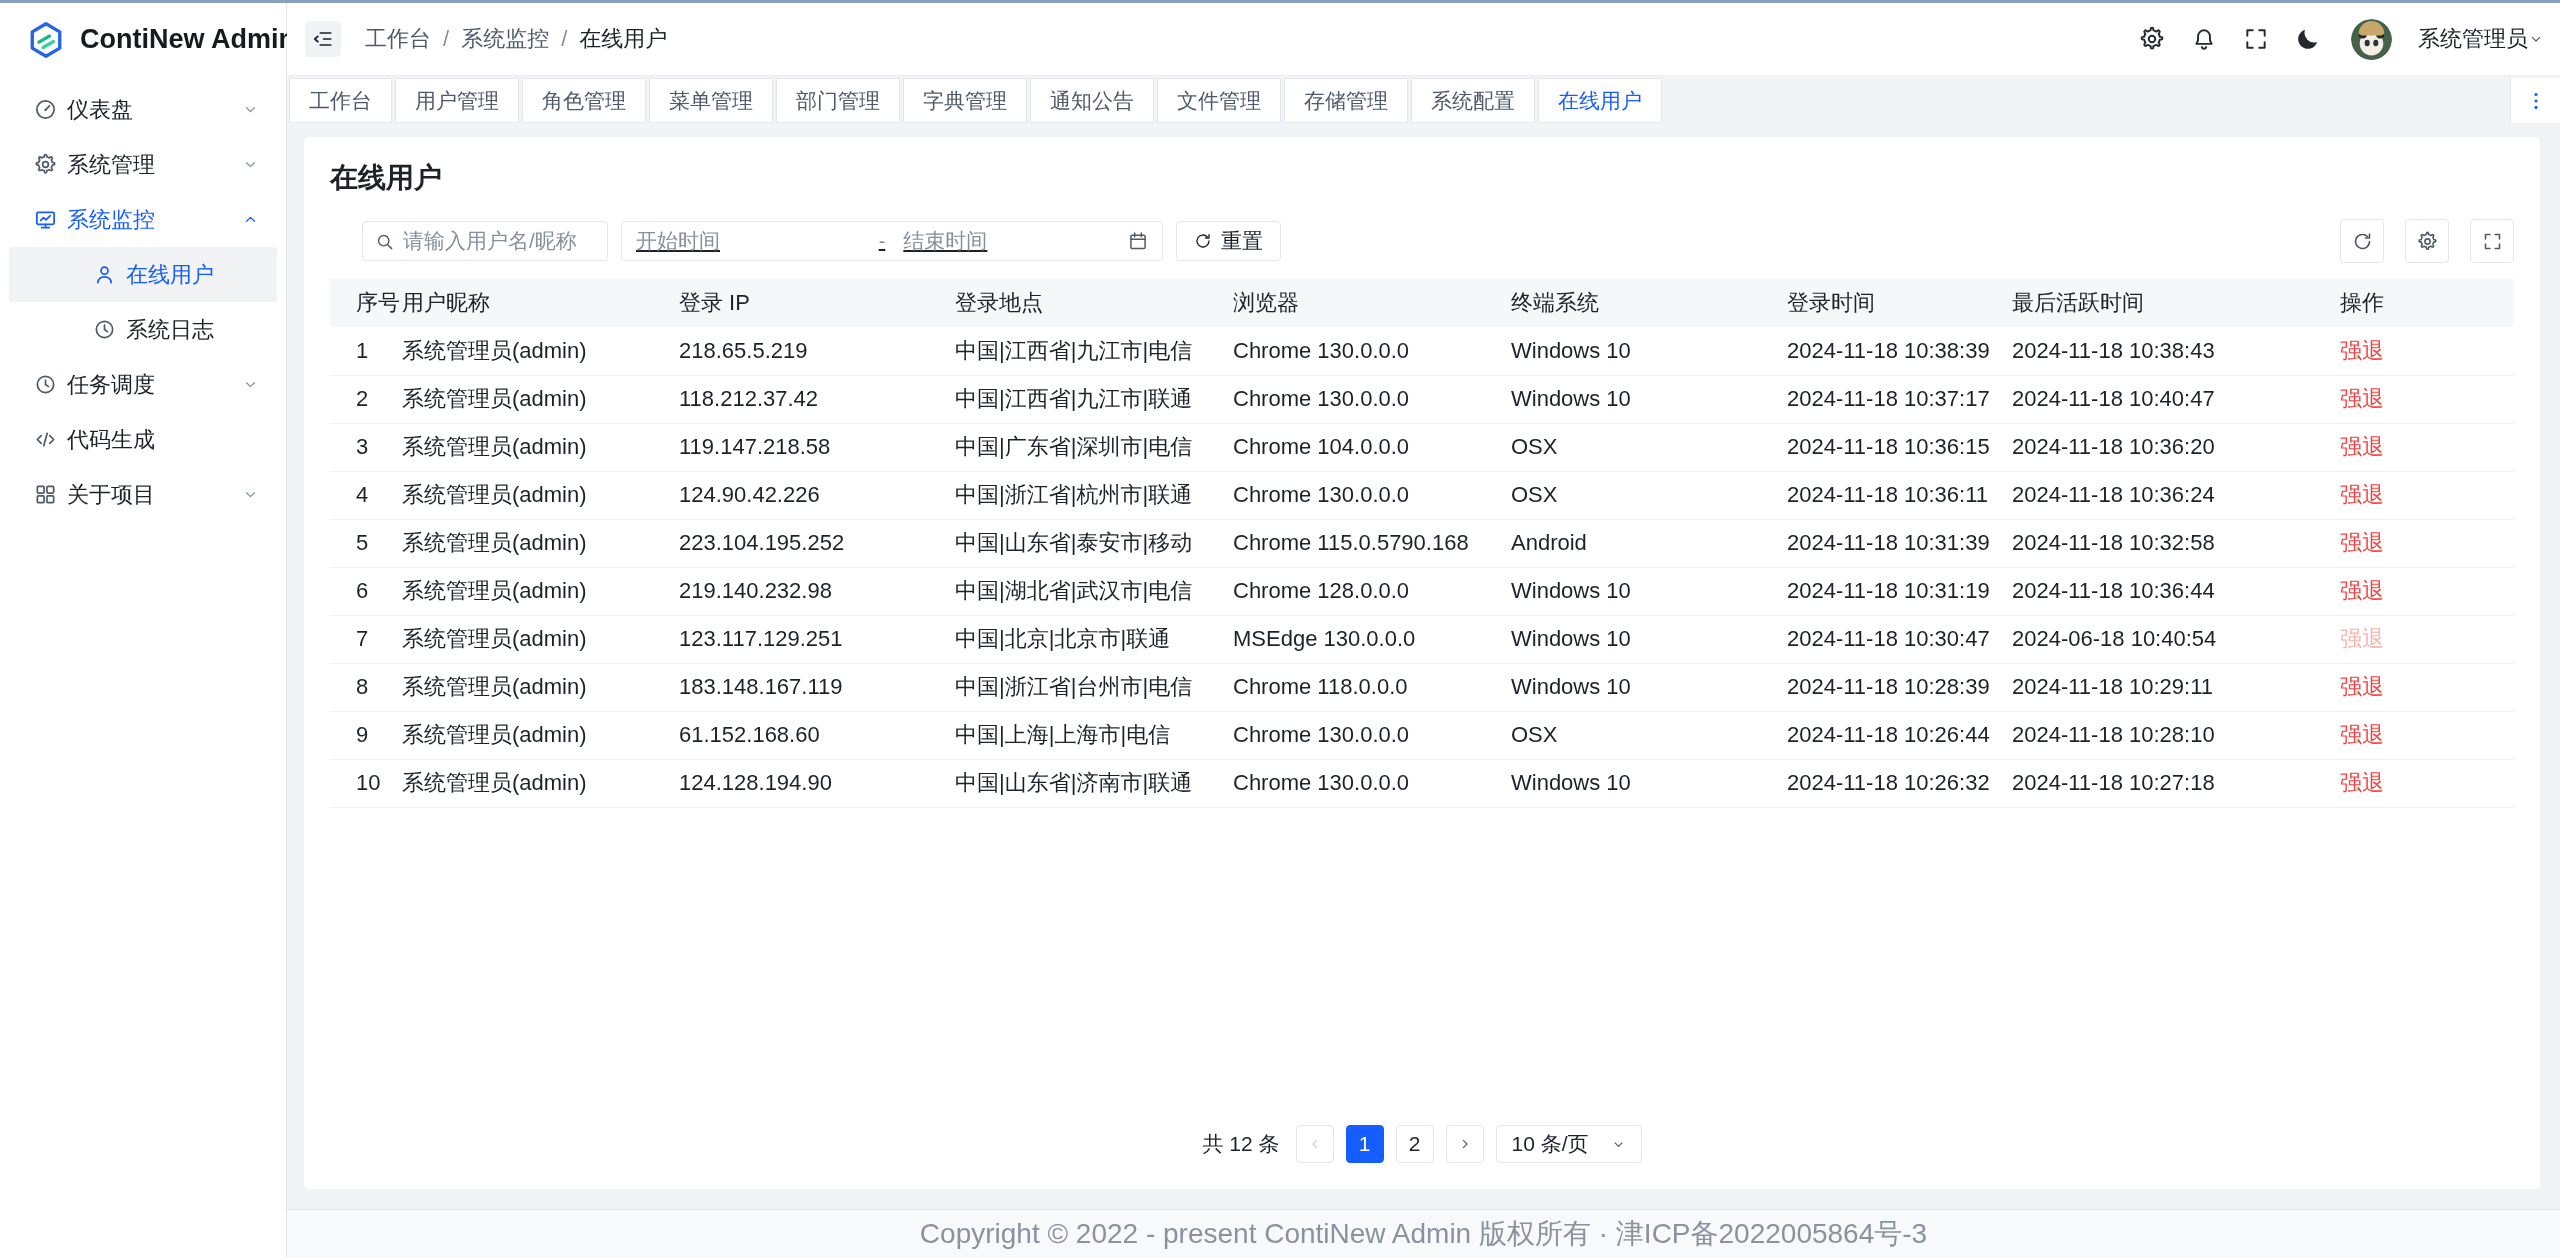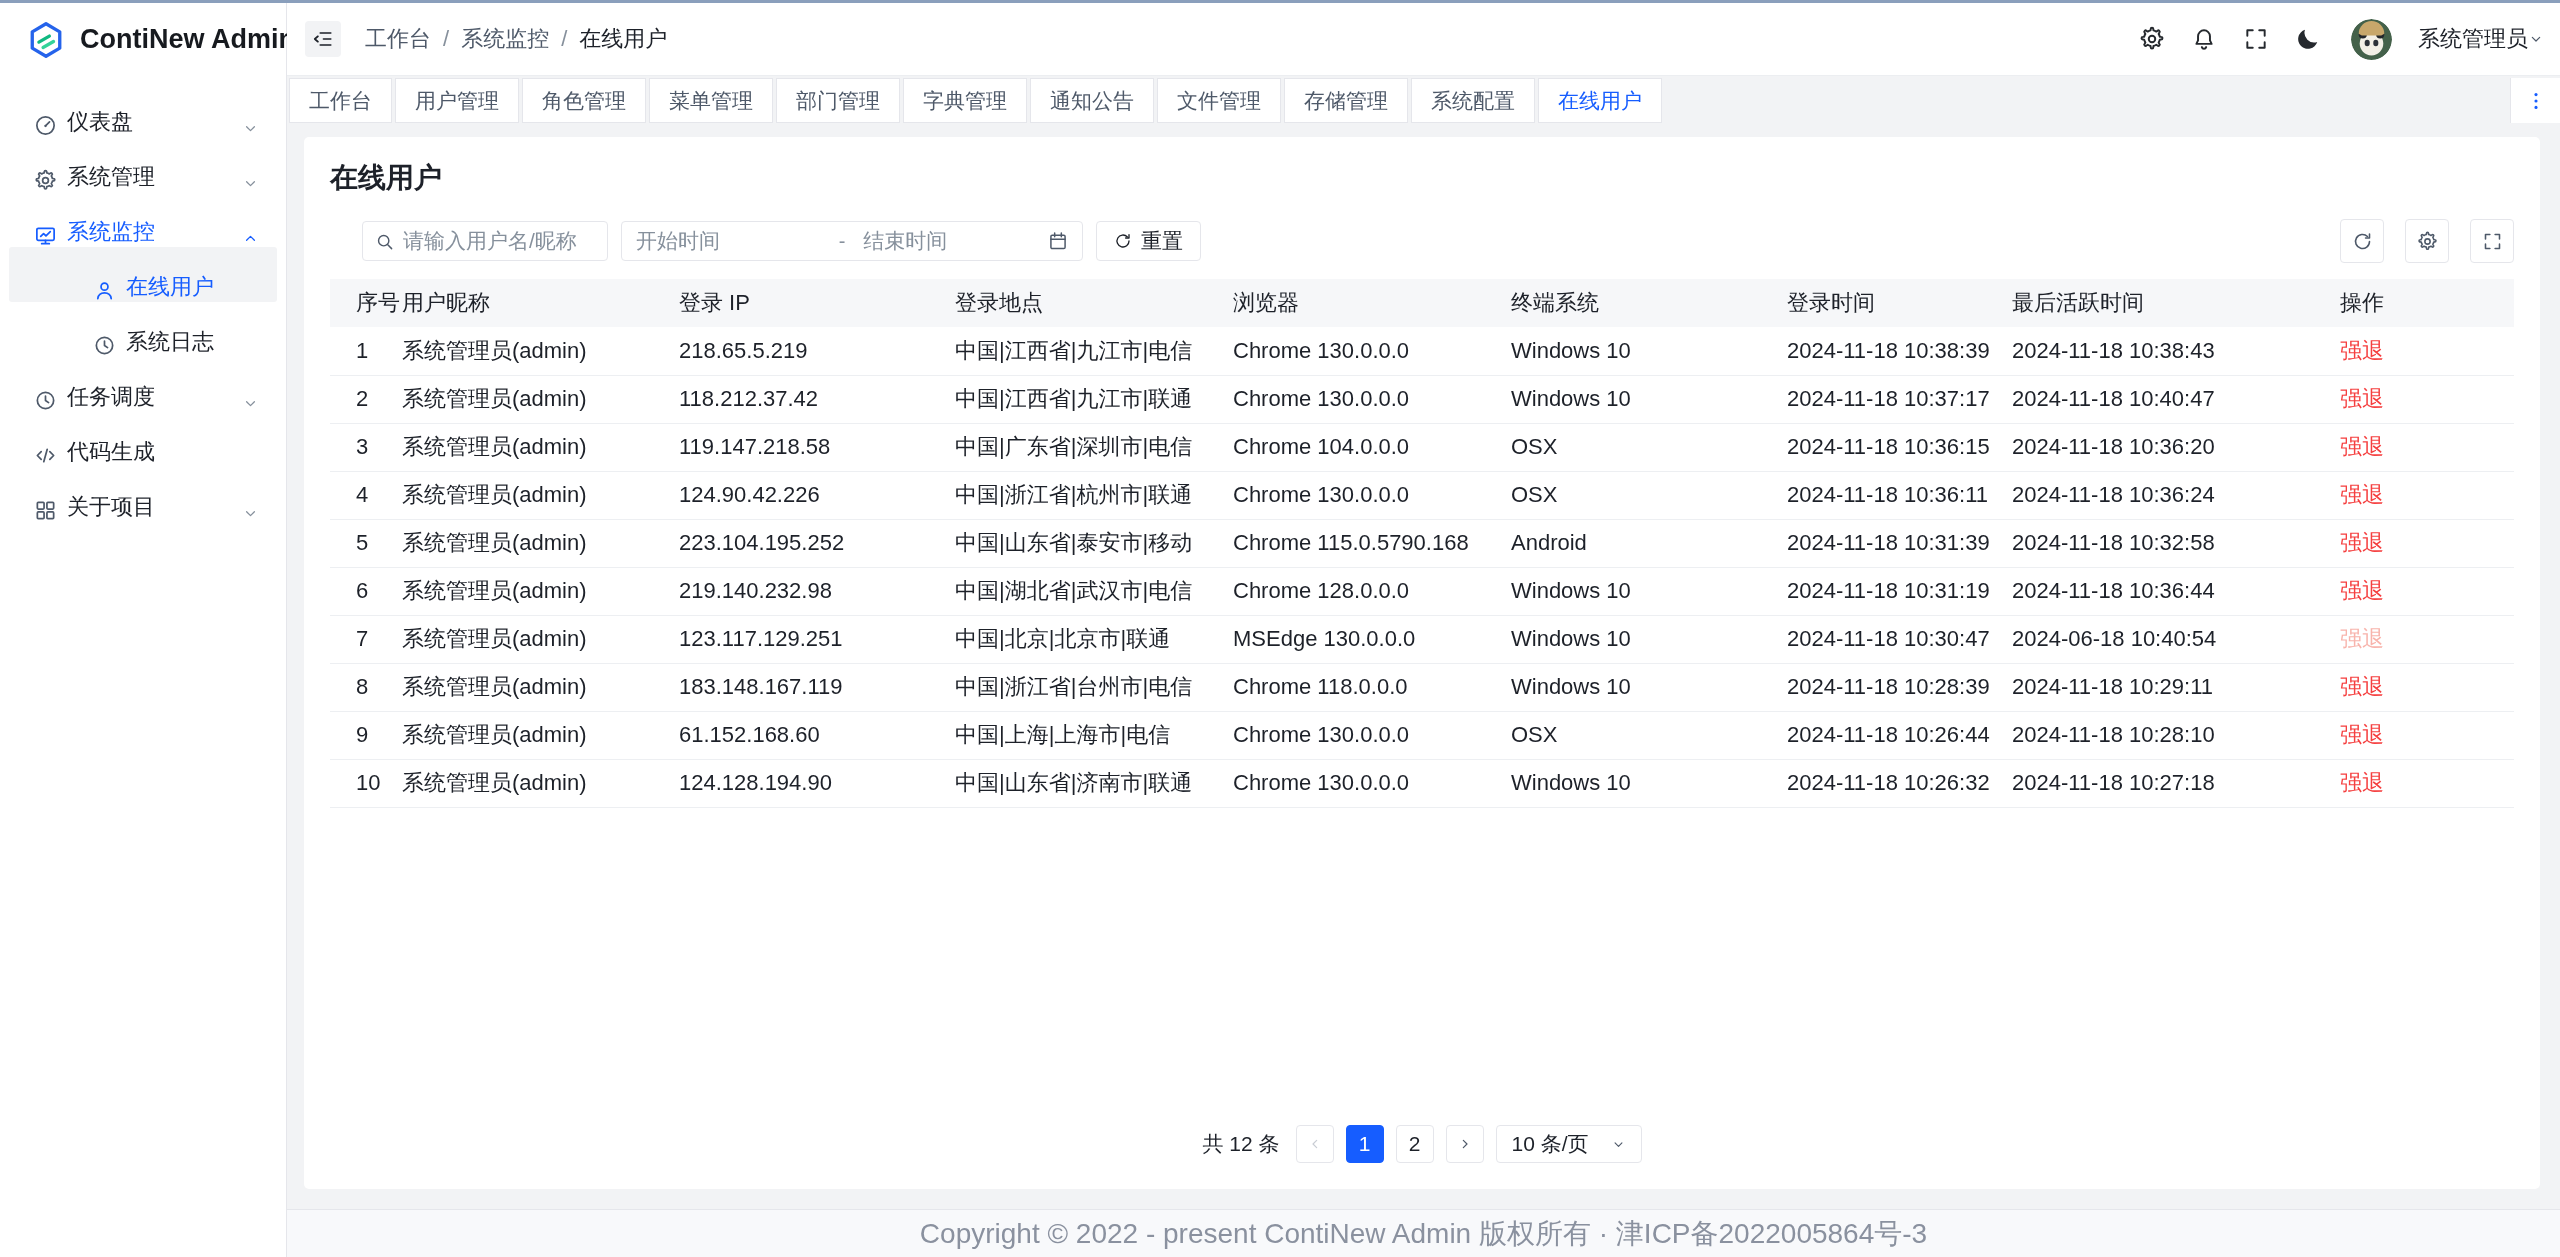--- a/index.html
+++ b/index.html
@@ -19,21 +19,21 @@
 
   .top-strip{height:3px; background:#8a9fbc; flex:none;}
   .app{flex:1; display:flex; min-height:0;}
 
   
   .sidebar{width:287px; flex:none; background:#fff; border-right:1px solid var(--border); display:flex; flex-direction:column;}
   .logo{height:73px; display:flex; align-items:center; padding-left:26px; gap:14px; flex:none;}
   .logo-icon{width:40px; height:40px;}
   .logo-text{font-size:27px; font-weight:700; color:#171a1f; white-space:nowrap;}
   .menu{padding-top:6px;}
-  .menu-item{position:relative; height:55px; margin:0 9px; display:flex; align-items:flex-end; padding-left:25px; border-radius:3px; cursor:pointer; color:var(--text);}
+  .menu-item{position:relative; height:55px; margin:0 9px; display:flex; align-items:center; padding-left:25px; border-radius:3px; cursor:pointer; color:var(--text);}
   .menu-item .mi-icon{width:23px; height:23px; margin-right:10px; color:var(--text2);}
   .menu-item .mi-label{font-size:22px;}
   .menu-item .mi-chevron{position:absolute; right:18px; width:17px; height:17px; color:var(--text3);}
   .menu-item.sub{padding-left:84px;}
   .menu-item.active{color:var(--primary);}
   .menu-item.active .mi-icon,.menu-item.active .mi-chevron{color:var(--primary);}
   .menu-item.selected{background:var(--bg); color:var(--primary);}
   .menu-item.selected .mi-icon{color:var(--primary);}
 
   
@@ -62,21 +62,21 @@
   
   .content{flex:1; min-height:0; padding:12px 20px 20px 17px;}
   .card{background:#fff; border-radius:5px; height:100%; padding:22px 26px 0 26px; display:flex; flex-direction:column;}
   .page-title{font-size:28px; font-weight:600; color:var(--text); margin-bottom:22px;}
 
   .filters{display:flex; align-items:center; gap:13px; flex:none;padding-left:32px;}
   .search-box{width:246px; height:40px; border:1px solid var(--border); border-radius:4px; display:flex; align-items:center; padding:0 12px; gap:9px; background:#fff;}
   .search-box .icon{width:19px; height:19px; color:var(--text2);}
   .search-box input, .date-box input{border:none; outline:none; width:100%; font-size:21px; font-family:inherit; color:var(--text); background:transparent;}
   .search-box input::placeholder, .date-box input::placeholder{color:var(--text3);}
-  .date-box{width:462px; height:40px; border:1px solid var(--border); border-radius:4px; display:flex; align-items:center; padding:0 14px; gap:0; background:#fff;}
+  .date-box{width:542px; height:40px; border:1px solid var(--border); border-radius:4px; display:flex; align-items:center; padding:0 14px; gap:0; background:#fff;text-decoration:underline;}
   .date-box .sep{color:var(--text3); font-size:20px; padding:0 18px;}
   .date-box .icon{width:20px; height:20px; color:var(--text2);}
   .btn-reset{height:40px; border:1px solid var(--border); border-radius:4px; background:#fff; display:flex; align-items:center; gap:9px; padding:0 17px; font-size:21px; color:var(--text); cursor:pointer;}
   .btn-reset .icon{width:18px; height:18px;}
   .filters .spacer{flex:1;}
   .tool-btn{width:44px; height:44px; border:1px solid var(--border); border-radius:4px; background:#fff; display:flex; align-items:center; justify-content:center; cursor:pointer; color:var(--text2);}
   .tool-btn + .tool-btn{margin-left:8px;}
   .tool-btn .icon{width:21px; height:21px;}
 
   table{width:100%; border-collapse:collapse; table-layout:fixed; margin-top:16px;}

